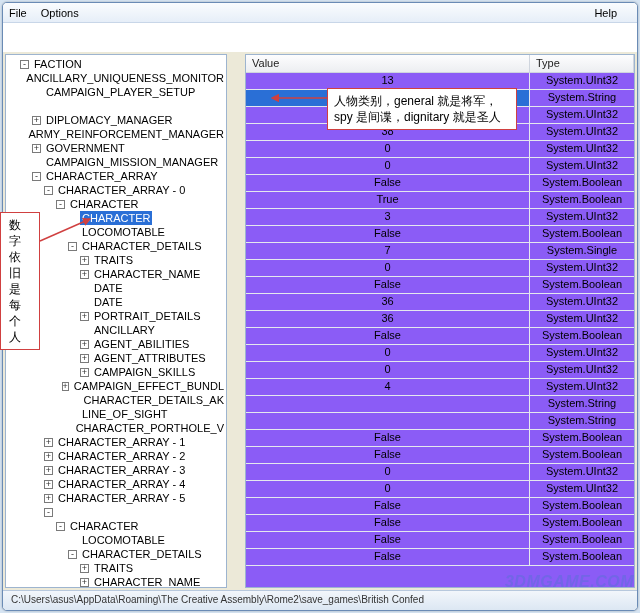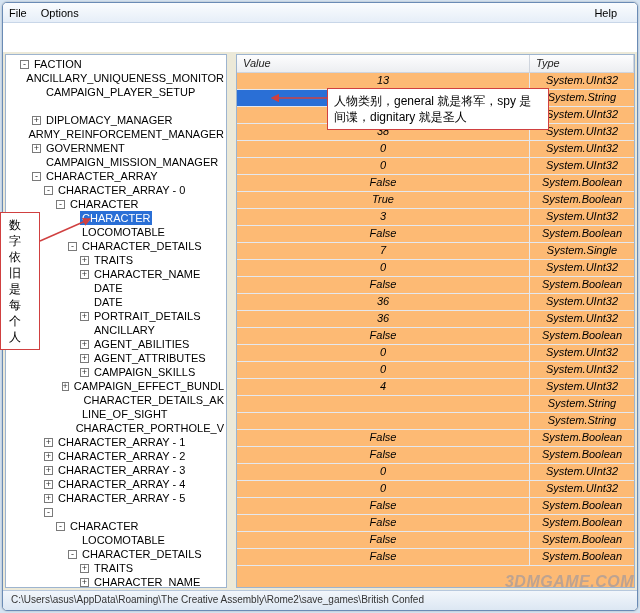--- a/index.html
+++ b/index.html
@@ -17,36 +17,36 @@
   .menubar .spacer { flex:1; }
   .workarea { position:absolute; left:0; right:0; top:49px; bottom:20px; display:flex; background:#ece9d8;}
   .treepane { width:222px; background:#fff; border:1px solid #9db4cf; margin:2px; overflow:hidden; position:relative;}
   .treeinner { position:relative; height:100%; overflow:auto; padding:2px 0 2px 2px; font-size:11px; line-height:14px; white-space:nowrap;}
   .tv-row { display:flex; align-items:center; height:14px;}
   .tv-row .pad { display:inline-block; }
   .tog { width:9px; height:9px; border:1px solid #7a7a7a; display:inline-flex; align-items:center; justify-content:center; margin-right:3px; font-size:9px; line-height:7px; color:#333; background:#fff;}
   .tog.off { border:none; width:9px;}
   .node-label { padding:0 2px; }
   .node-label.sel { background:#2a6fd6; color:#fff;}
-  .tablepane { flex:1; margin:2px 2px 2px 7px; background:#fdba74; border:1px solid #9db4cf; position:relative; overflow:hidden;font-style:italic;}
+  .tablepane { flex:1; margin:2px 2px 2px 16px; background:#8b5cf6; border:1px solid #9db4cf; position:relative; overflow:hidden;}
   .thead { height:18px; display:flex; background:linear-gradient(#fdfdfe,#eceef1); border-bottom:1px solid #cfd5de;}
   .thead .col { border-right:1px solid #cfd5de; padding:2px 6px; font-size:11px; color:#222;}
   .col.v { flex:1; }
   .col.t { width:104px; }
   .tbody { position:absolute; top:18px; left:0; right:0; bottom:0; overflow:auto;}
   .trow { display:flex; height:17px; border-bottom:1px solid #e4e8ee; font-size:11px;text-align:center;}
   .trow .cell { padding:1px 6px; overflow:hidden; white-space:nowrap;}
   .trow .cell.v { flex:1; border-right:1px solid #e4e8ee;}
   .trow .cell.t { width:104px;}
   .trow.sel .cell.v { background:#2a6fd6; color:#fff;}
   .statusbar { position:absolute; left:0; right:0; bottom:0; height:20px; background:linear-gradient(#f2f6fb,#dce7f3); border-top:1px solid #b7c8dd; padding:3px 8px; font-size:10px; color:#333; overflow:hidden; white-space:nowrap;}
   
   .callout { position:absolute; background:#fff; border:1px solid #d04040; font-size:12px; line-height:16px; color:#000; z-index:20;}
   .callout.c1 { left:0px; top:212px; width:40px; padding:4px 8px;}
-  .callout.c2 { left:327px; top:88px; width:222px; padding:4px 6px;}
+  .callout.c2 { left:327px; top:88px; width:190px; padding:4px 6px;}
   .arrow { position:absolute; z-index:19; }
   .arrow.a1 svg, .arrow.a2 svg { overflow:visible; }
   .watermark { position:absolute; right:6px; bottom:22px; font-size:16px; font-weight:bold; color:rgba(70,120,200,0.35); font-style:italic; letter-spacing:0.5px; z-index:30; font-family:Arial,sans-serif;}
   
   .treeinner::-webkit-scrollbar, .tbody::-webkit-scrollbar { width:15px; height:15px;}
   .treeinner::-webkit-scrollbar-thumb, .tbody::-webkit-scrollbar-thumb { background:#c7d3e3; border:1px solid #9db4cf;}
   .treeinner::-webkit-scrollbar-track, .tbody::-webkit-scrollbar-track { background:#eef3f9;}
 </style>
 </head>
 <body>

